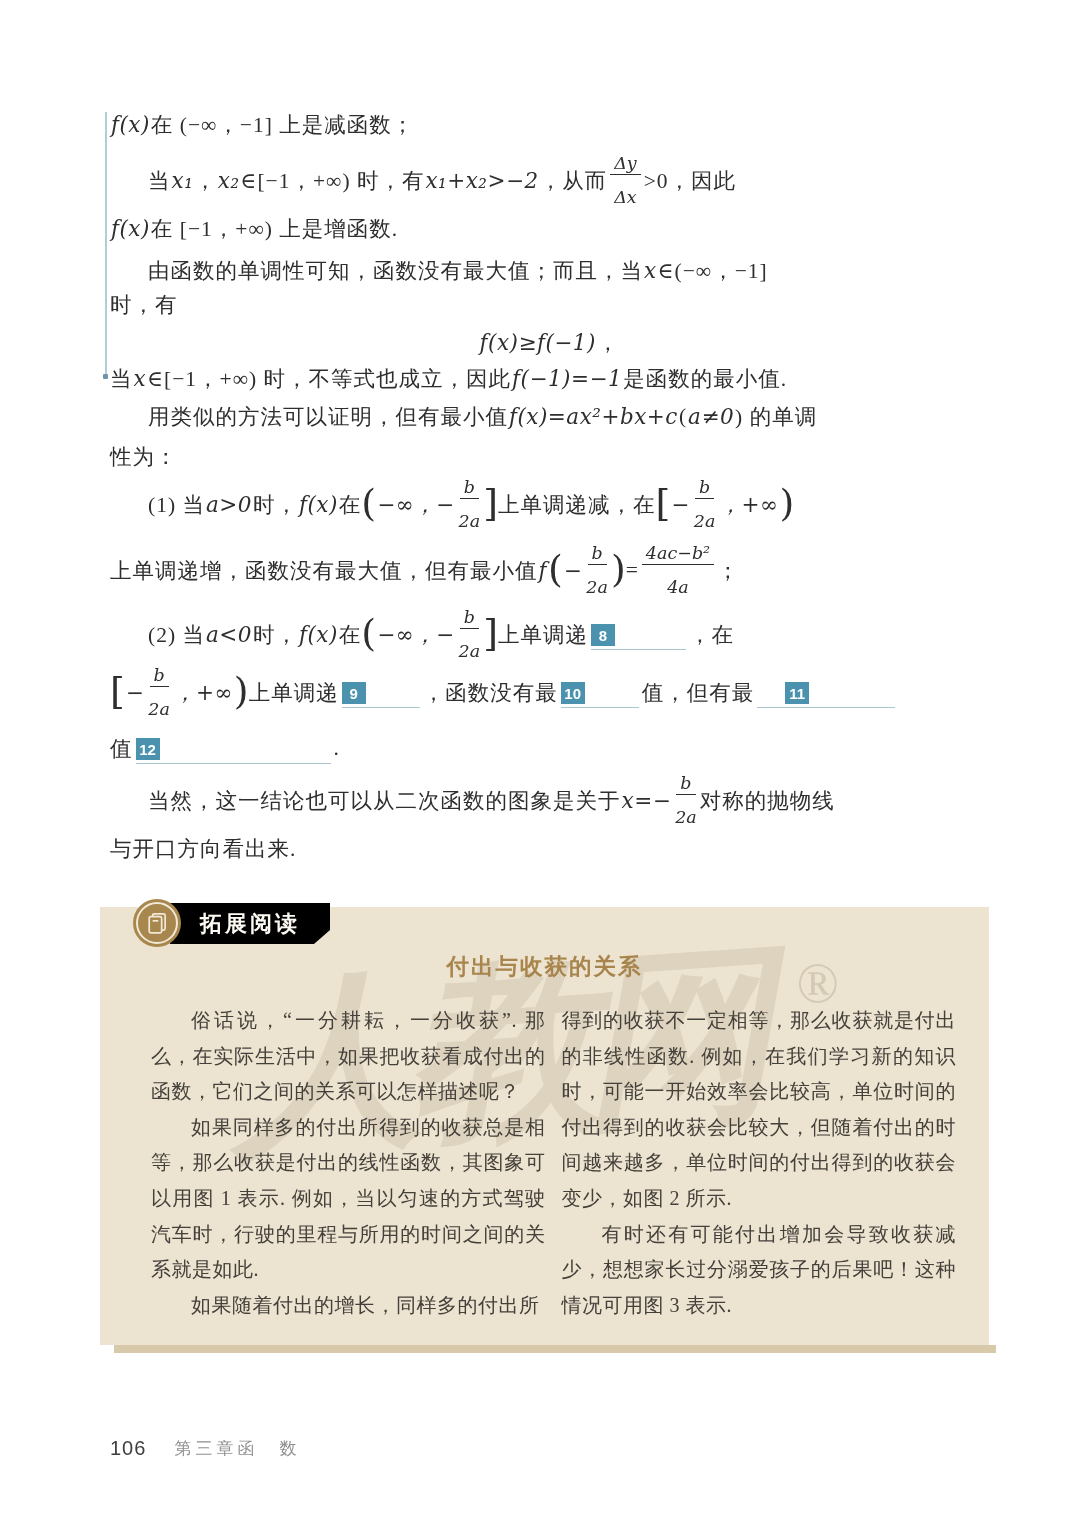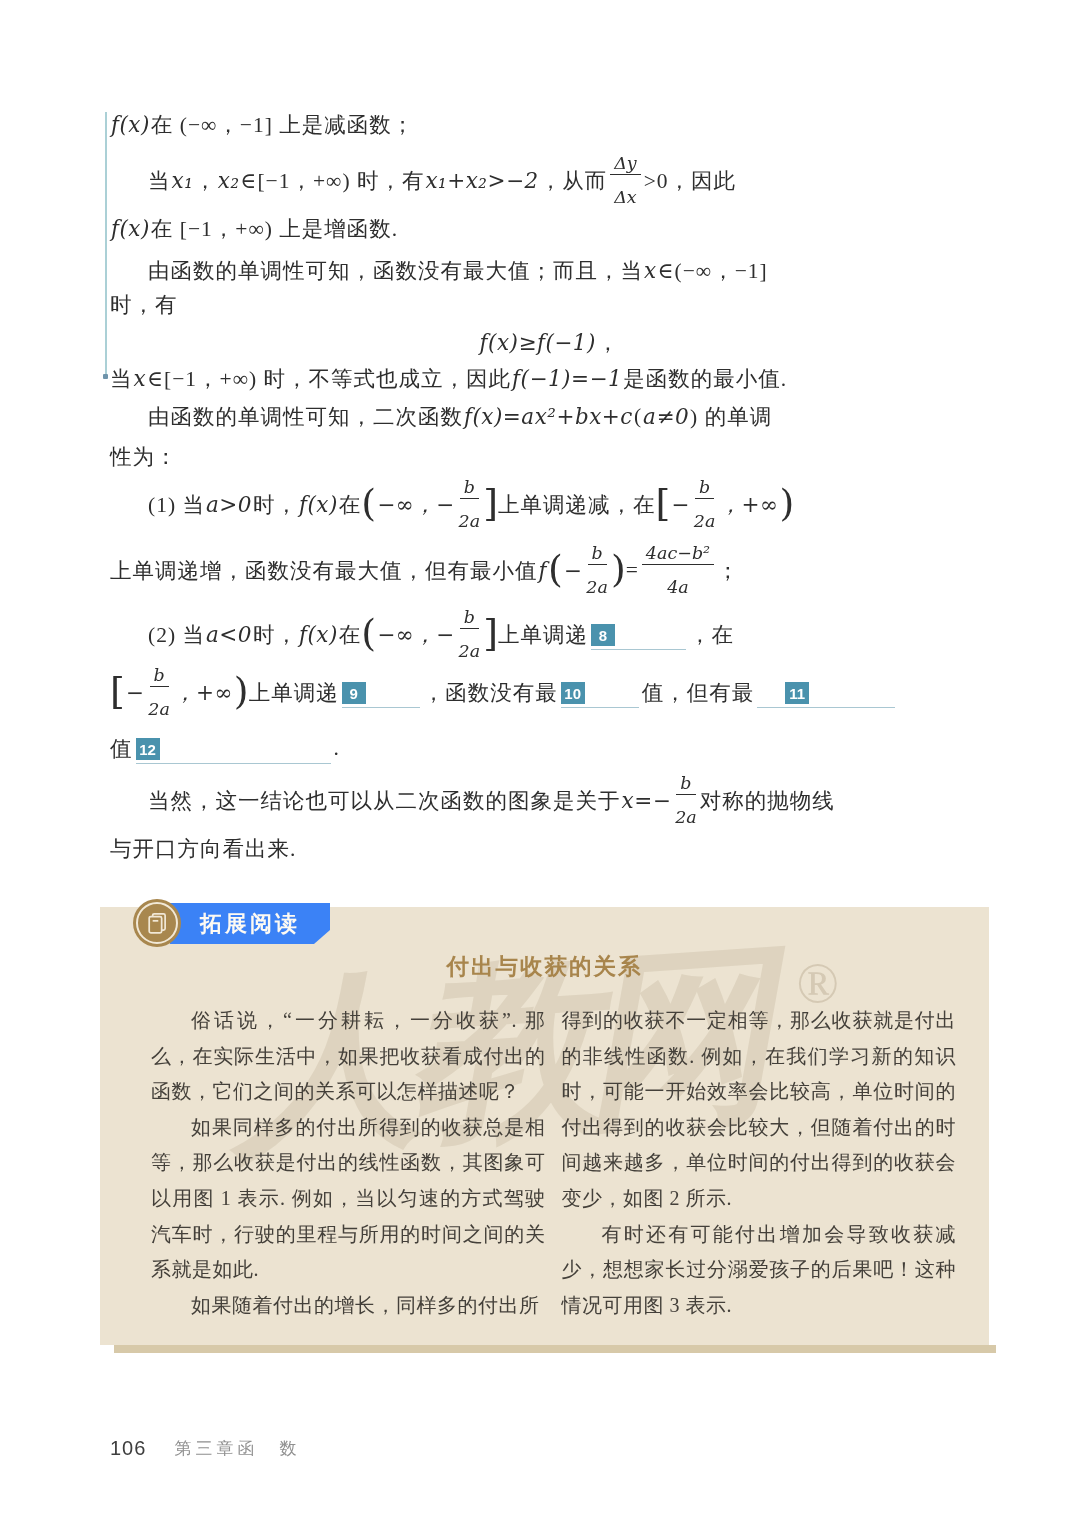--- a/index.html
+++ b/index.html
@@ -33,21 +33,21 @@
         font-size:15px;font-weight:bold;min-width:20px;height:22px;padding:0 2px;
         display:inline-flex;align-items:center;justify-content:center;letter-spacing:0}
 
   
   .reading-box{position:absolute;left:100px;top:907px;width:889px;height:438px;background:#ece3d1}
   .reading-box::after{content:"";position:absolute;left:14px;right:-7px;bottom:-8px;height:8px;background:#d7c9a9}
   .wm{position:absolute;left:130px;top:50px;font-size:190px;line-height:1;
       color:rgba(148,128,98,.16);font-style:italic;font-weight:bold;letter-spacing:-14px;
       transform:rotate(-4deg);white-space:nowrap;pointer-events:none}
   .wmreg{position:absolute;right:150px;top:48px;font-size:56px;color:rgba(148,128,98,.26);line-height:1;pointer-events:none}
-  .ribbon{position:absolute;left:70px;top:-4px;width:160px;height:41px;background:#3b82f6;
+  .ribbon{position:absolute;left:70px;top:-4px;width:160px;height:41px;background:#000000;
           display:flex;align-items:center;justify-content:center}
   .ribbon::after{content:"";position:absolute;right:0;bottom:0;width:0;height:0;
           border-left:16px solid transparent;border-bottom:14px solid #ece3d1}
   .ribbon-label{color:#fdfaf3;font-family:"Liberation Sans",sans-serif;font-size:22px;font-weight:bold;letter-spacing:3px}
   .icon-circle{position:absolute;left:33px;top:-8px;width:48px;height:48px;border-radius:50%;
           background:#a8874e;display:flex;align-items:center;justify-content:center}
   .icon-inner{width:38px;height:38px;border-radius:50%;border:2px solid #f1e8d6;
           display:flex;align-items:center;justify-content:center}
   .reading-title{margin:0;position:absolute;left:0;right:0;top:44px;text-align:center;
           color:#a8854c;font-size:22.5px;font-weight:bold;letter-spacing:2px;
@@ -109,21 +109,21 @@
         <span>，</span>
       </div>
       <div class="tline" style="top: 362px;">
         <span>当 </span>
         <span class="mi">x</span>
         <span>∈[−1，+∞) 时，不等式也成立，因此 </span>
         <span class="mi">f(−1)=−1</span>
         <span> 是函数的最小值.</span>
       </div>
       <div class="tline ind" style="top: 400px;">
-        <span>由函数的单调性可知，二次函数 </span>
+        <span>用类似的方法可以证明，但有最小值 </span>
         <span class="mi">f(x)=ax²+bx+c</span>
         <span>(</span>
         <span class="mi">a≠0</span>
         <span>) 的单调</span>
       </div>
       <div class="tline" style="top: 440px;">
         <span>性为：</span>
       </div>
       <div class="tline ind tall" style="top: 474px;">
         <span>(1) 当 </span>

